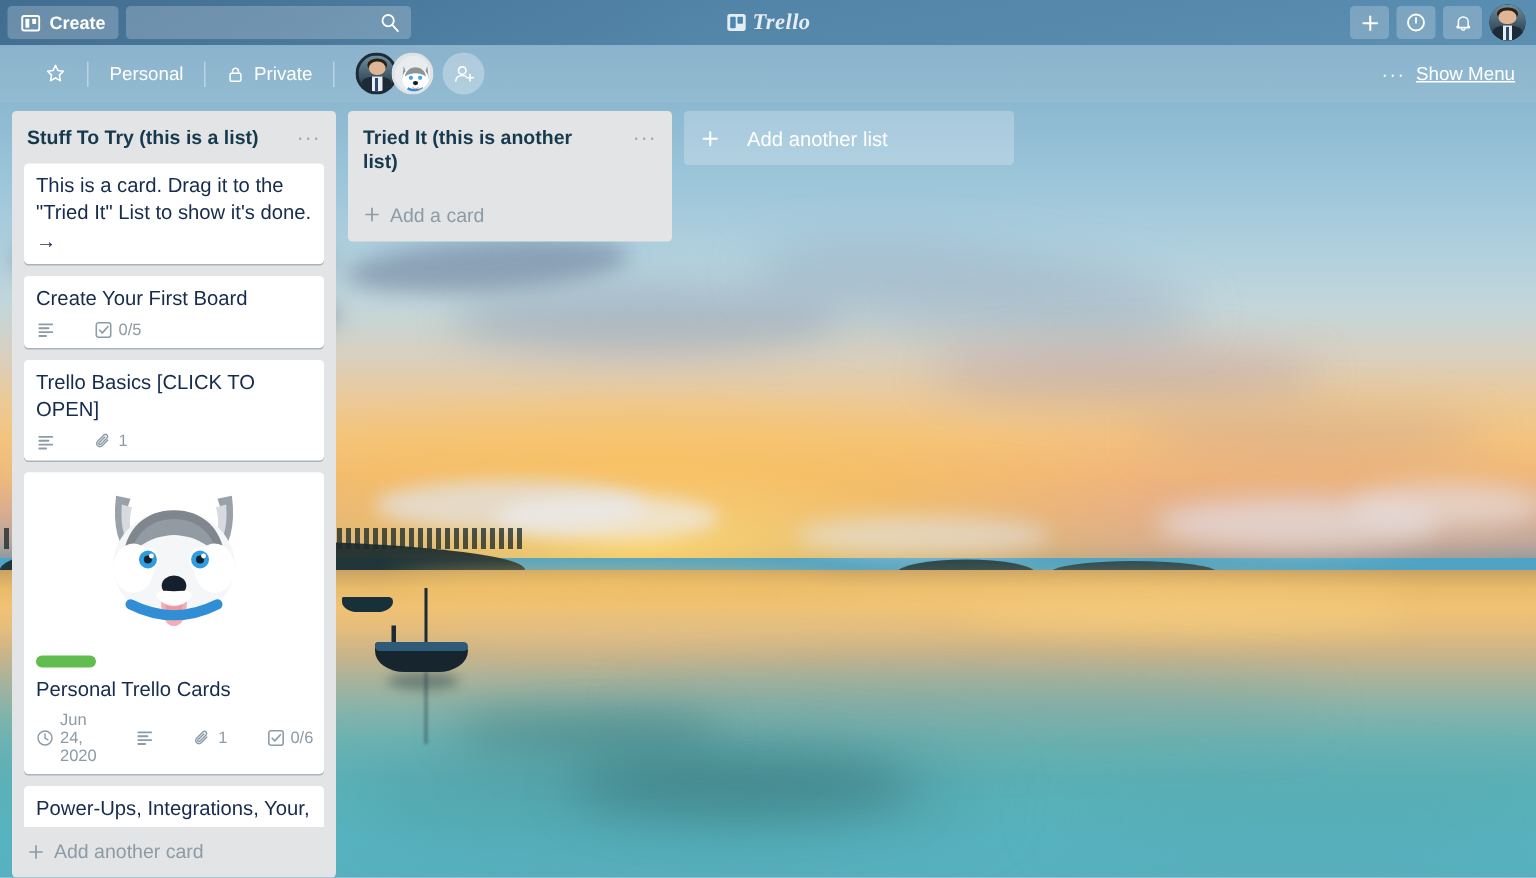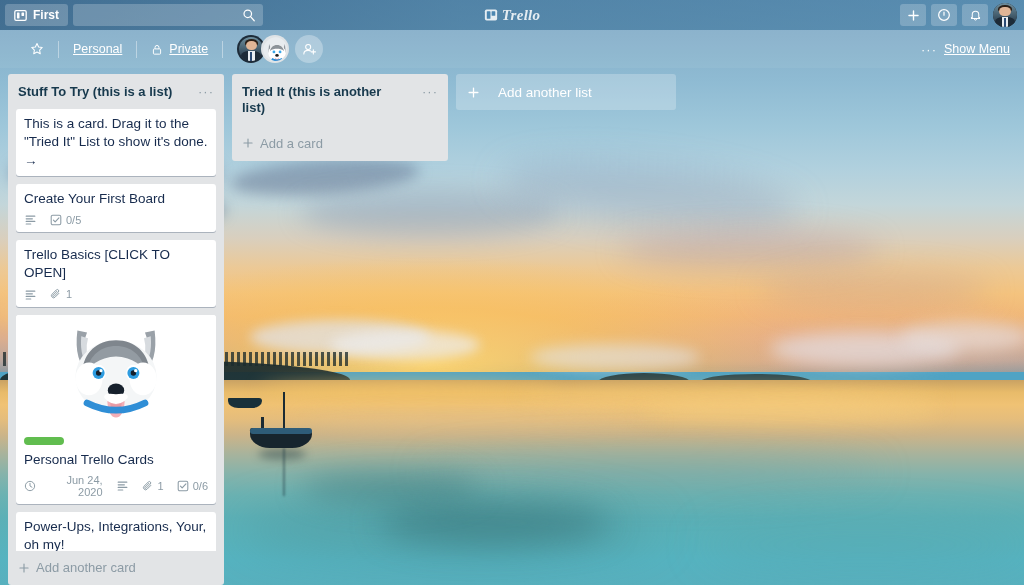--- a/index.html
+++ b/index.html
@@ -136,21 +136,21 @@
 
   
   .boardbar {
     position: absolute; left: 0; top: 30px; width: 1024px; height: 38px;
     display: flex; align-items: center; padding: 0 10px 0 14px; gap: 0;
     background: rgba(255,255,255,.06);
   }
   .board-title { color: #fff; font-size: 17px; font-weight: bold; letter-spacing: .1px; cursor: pointer; }
   .bb-item {
     display: flex; align-items: center; gap: 6px; color: #fff;
-    font-size: 12.5px; padding: 4px 8px; border-radius: 3px; cursor: pointer; white-space: nowrap; text-decoration: underline;
+    font-size: 12.5px; padding: 4px 8px; border-radius: 3px; cursor: pointer; white-space: nowrap;
   }
   .bb-sep { width: 1px; height: 17px; background: rgba(255,255,255,.4); margin: 0 6px; }
   .bb-avatars { display: flex; align-items: center; margin-left: 8px; }
   .bb-av {
     width: 28px; height: 28px; border-radius: 50%; overflow: hidden; position: relative;
     border: 2px solid rgba(255,255,255,.0); margin-right: -4px; cursor: pointer; background: #1d2b38;
   }
   .husky-av { background: #dfe3e6; }
   .bb-addmember {
     width: 28px; height: 28px; border-radius: 50%; background: rgba(255,255,255,.3);
@@ -176,21 +176,21 @@
   .cards::-webkit-scrollbar-track { background: transparent; }
 
   .card {
     background: #fff; border-radius: 3px; box-shadow: 0 1px 0 rgba(9,30,66,.25);
     padding: 6px 8px 6px; margin-bottom: 8px; cursor: pointer;
   }
   .card-cover { margin: -6px -8px 6px; border-radius: 3px 3px 0 0; overflow: hidden;
     background: #fff; height: 116px; display: flex; align-items: center; justify-content: center; }
   .card-label { width: 40px; height: 8px; border-radius: 4px; margin-bottom: 6px; }
   .card-title { font-size: 13.5px; color: #172b4d; line-height: 1.35; word-wrap: break-word; }
-  .badges { display: flex; align-items: center; gap: 13px; margin-top: 5px; color: #8c9ba5; font-size: 11px; text-align: right; }
+  .badges { display: flex; align-items: center; gap: 26px; margin-top: 5px; color: #8c9ba5; font-size: 11px; }
   .badge { display: flex; align-items: center; gap: 4px; }
   .list-footer {
     display: flex; align-items: center; gap: 6px; padding: 9px 10px 10px;
     color: #8c9ba5; font-size: 13px; cursor: pointer; border-radius: 0 0 3px 3px;
   }
 
   .add-list {
     width: 220px; flex: none; height: 36px; border-radius: 3px;
     background: rgba(255,255,255,.24); color: #fff; font-size: 13.5px;
     display: flex; align-items: center; gap: 18px; padding: 0 11px; cursor: pointer;
@@ -244,21 +244,21 @@
 
   <div class="topbar">
     <div class="tb-btn">
       <span>
         <svg width="13" height="13" viewBox="0 0 16 16" fill="none">
           <rect x="1" y="2" width="14" height="12" rx="1.6" stroke="#fff" stroke-width="1.6"></rect>
           <rect x="3.6" y="4.4" width="3.2" height="7.2" rx=".5" fill="#fff"></rect>
           <rect x="9.2" y="4.4" width="3.2" height="4.2" rx=".5" fill="#fff"></rect>
         </svg>
       </span>
-      <span>First</span>
+      <span>Create</span>
     </div>
 
     <div class="tb-search">
       <input type="text" value="" placeholder="" style="">
       <span class="sicon">
         <svg width="14" height="14" viewBox="0 0 16 16" fill="none">
           <circle cx="6.6" cy="6.6" r="4.3" stroke="#fff" stroke-width="1.4"></circle>
           <line x1="9.8" y1="9.8" x2="14" y2="14.6" stroke="#fff" stroke-width="1.4" stroke-linecap="round"></line>
         </svg>
       </span>

